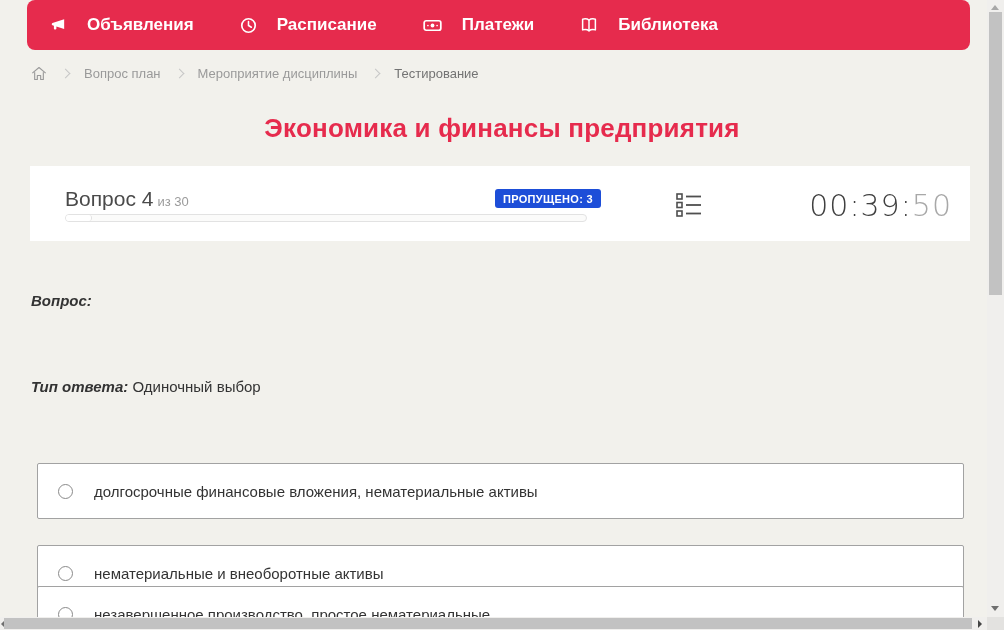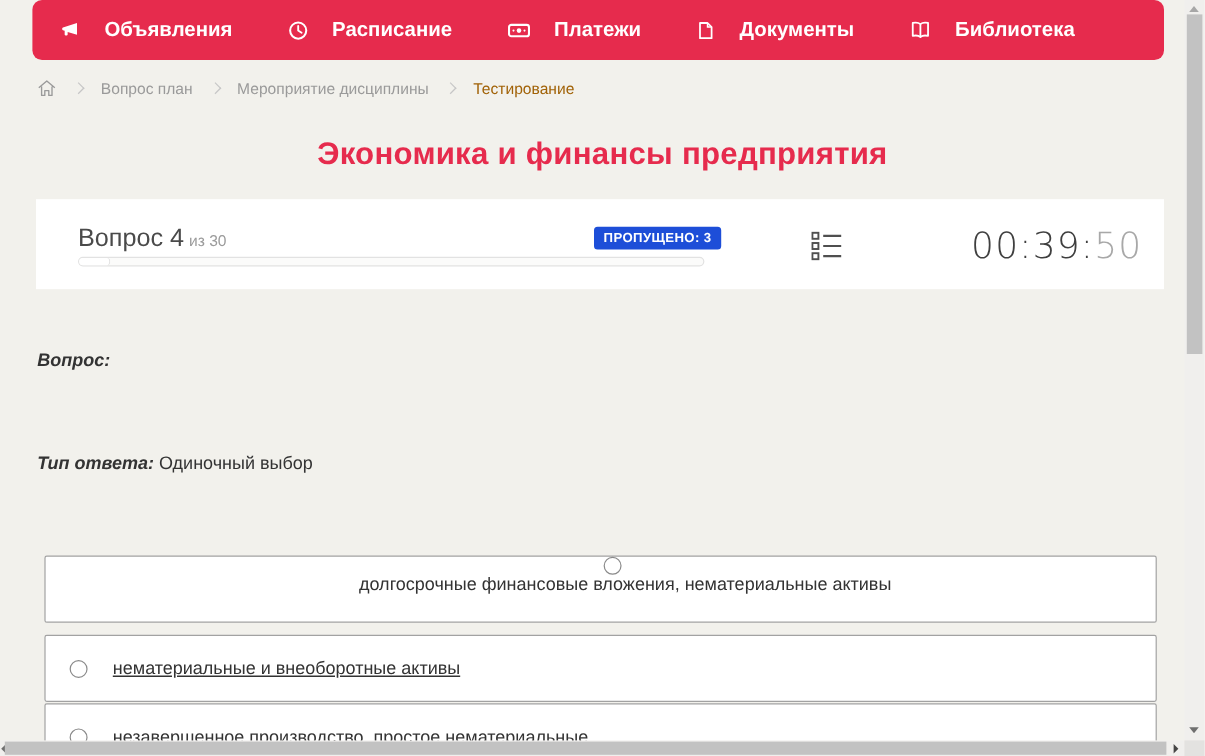--- a/index.html
+++ b/index.html
@@ -13,21 +13,21 @@
   .nav-item { display:flex; align-items:center; gap:20px; padding:0 23px; color:#fff;
               font-size:17px; font-weight:bold; cursor:pointer; white-space:nowrap; }
   .nav-item.active { background:#1a3a6b; border-radius:8px; }
   .nav-icon { display:flex; align-items:center; }
   .nav-icon svg { display:block; }
 
   
   .breadcrumb { position:absolute; left:31px; top:62px; height:22px; display:flex;
                 align-items:center; column-gap:13px; font-size:13px; color:#9a9a9a; }
   .crumb { color:#9a9a9a; cursor:pointer; }
-  .crumb.current { color:#a16207;text-align:right; }
+  .crumb.current { color:#737373;text-align:right; }
   .crumb-sep { width:7px; height:7px; border-top:1.5px solid #c6c6c6; border-right:1.5px solid #c6c6c6;
                transform:rotate(45deg); margin:0 2px; }
   .home-link { display:flex; align-items:center; cursor:pointer; }
 
   
   .page-title { position:absolute; left:0; top:113px; width:1004px; text-align:center;
                 font-size:26px; font-weight:800; color:#e62b4d; letter-spacing:0.2px; }
 
   
   .qcard { position:absolute; left:30px; top:166px; width:940px; height:75px; background:#ffffff; }
@@ -108,29 +108,20 @@
             <rect x="1.5" y="6" width="21" height="12" rx="2.5" stroke="#fff" stroke-width="2.2" fill="none"></rect>
             <circle cx="12" cy="12" r="2.4" fill="#fff"></circle>
             <circle cx="6.2" cy="12" r="1.1" fill="#fff"></circle>
             <circle cx="17.8" cy="12" r="1.1" fill="#fff"></circle>
           </svg>
       </span>
       <span>Платежи</span>
     </div>
     <div class="nav-item">
       <span class="nav-icon">
-        <svg width="16" height="17" viewBox="0 0 24 24">
-            <path d="M5 2.5 H14.5 L19.5 7.5 V21.5 H5 Z" stroke="#fff" stroke-width="2.2" fill="none" stroke-linejoin="round"></path>
-            <path d="M14.5 2.5 V7.5 H19.5" stroke="#fff" stroke-width="2" fill="none"></path>
-          </svg>
-      </span>
-      <span>Документы</span>
-    </div>
-    <div class="nav-item">
-      <span class="nav-icon">
         <svg width="18" height="18" viewBox="0 0 24 24">
             <path d="M12 5.5 C10 3.8 6.8 3.5 3.5 4.2 V18.5 C6.8 17.8 10 18.1 12 19.8 C14 18.1 17.2 17.8 20.5 18.5 V4.2 C17.2 3.5 14 3.8 12 5.5 Z" stroke="#fff" stroke-width="2" fill="none" stroke-linejoin="round"></path>
             <path d="M12 5.5 V19.8" stroke="#fff" stroke-width="2"></path>
           </svg>
       </span>
       <span>Библиотека</span>
 
     </div>
   </nav>
 
@@ -172,25 +163,25 @@
       <span>00:39:</span><span class="secs">50</span>
     </div>
   </div>
 
   <div class="q-label">Вопрос:</div>
   <div class="atype-row">
     <span class="lbl">Тип ответа:</span>
     <span>Одиночный выбор</span>
   </div>
 
-  <div class="option" style="top:463px;flex-direction:column;">
+  <div class="option" style="top:463px;">
     <span class="radio"></span>
     <span class="opt-label">долгосрочные финансовые вложения, нематериальные активы</span>
   </div>
-  <div class="option" style="top:529px;text-decoration:underline;">
+  <div class="option" style="top:545px;">
     <span class="radio"></span>
     <span class="opt-label">нематериальные и внеоборотные активы</span>
   </div>
   <div class="option" style="top:586px;">
     <span class="radio"></span>
     <span class="opt-label">незавершенное производство, простое нематериальные</span>
   </div>
 
   <div class="vscroll">
     <span class="arr arr-up"></span>

